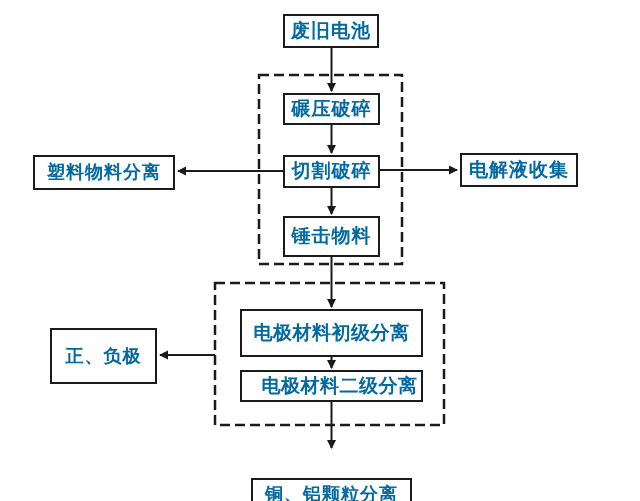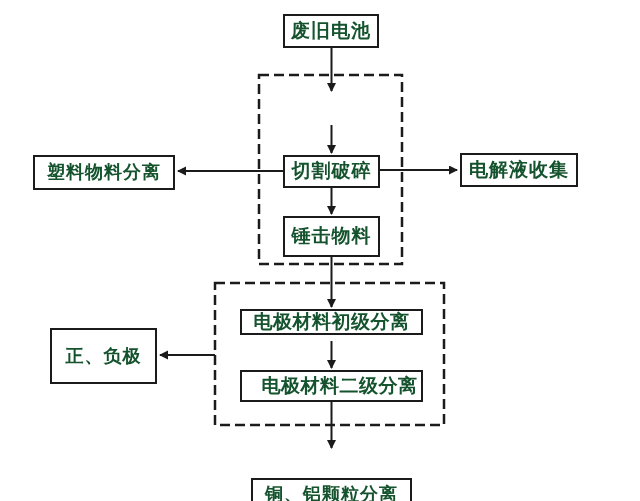--- a/index.html
+++ b/index.html
@@ -20,21 +20,21 @@
     left: 0;
     top: 0;
     width: 640px;
     height: 501px;
   }
   .node {
     position: absolute;
     box-sizing: border-box;
     border: 2px solid #1b1b1b;
     background: #ffffff;
-    color: #14532d;
+    color: #0369a1;
     font-weight: bold;
     font-size: 19px;
     letter-spacing: 1px;
     display: flex;
     align-items: center;
     justify-content: center;
     text-align: center;
     line-height: 1.2;
     white-space: nowrap;
   }
@@ -44,21 +44,21 @@
     line-height: 26px;
     white-space: normal;
   }
   
   #n-waste     { left: 283px; top: 14px;  width: 96px;  height: 34px; }
   #n-roll      { left: 283px; top: 93px;  width: 97px;  height: 32px; }
   #n-cut       { left: 283px; top: 155px; width: 97px;  height: 33px; text-align: right; }
   #n-hammer    { left: 283px; top: 216px; width: 97px;  height: 41px; }
   #n-plastic   { left: 33px;  top: 155px; width: 142px; height: 35px; font-size: 18px; text-align: right; }
   #n-electro   { left: 460px; top: 153px; width: 118px; height: 34px; }
-  #n-primary   { left: 240px; top: 309px; width: 183px; height: 26px; letter-spacing: 0.5px; }
+  #n-primary   { left: 240px; top: 309px; width: 183px; height: 48px; letter-spacing: 0.5px; }
   #n-secondary { left: 240px; top: 370px; width: 183px; height: 32px; letter-spacing: 0.5px; padding-left: 16px; }
   #n-posneg    { left: 50px;  top: 328px; width: 107px; height: 56px; }
   #n-cual      { left: 251px; top: 450px; width: 161px; height: 33px; font-size: 18px; margin-top: 28px; }
 </style>
 </head>
 <body>
 
 <div class="canvas">
 
   <svg class="wires" viewBox="0 0 640 501" xmlns="http://www.w3.org/2000/svg">
@@ -78,20 +78,21 @@
     <line x1="331.5" y1="341" x2="331.5" y2="368" stroke="#1b1b1b" stroke-width="2" marker-end="url(#arrow)"></line>
     <line x1="331.5" y1="402" x2="331.5" y2="448" stroke="#1b1b1b" stroke-width="2" marker-end="url(#arrow)"></line>
 
     <line x1="283" y1="171" x2="178" y2="171" stroke="#1b1b1b" stroke-width="2" marker-end="url(#arrow)"></line>
     <line x1="380" y1="170" x2="457" y2="170" stroke="#1b1b1b" stroke-width="2" marker-end="url(#arrow)"></line>
     <line x1="215" y1="355" x2="160" y2="355" stroke="#1b1b1b" stroke-width="2" marker-end="url(#arrow)"></line>
   </svg>
 
   <div class="node" id="n-waste">废旧电池</div>
 
+  <div class="node" id="n-roll">碾压破碎</div>
 
   <div class="node" id="n-cut">切割破碎</div>
 
   <div class="node" id="n-hammer">锤击物料</div>
 
   <div class="node" id="n-plastic">塑料物料分离</div>
 
   <div class="node" id="n-electro">电解液收集</div>
 
   <div class="node" id="n-primary">电极材料初级分离</div>

